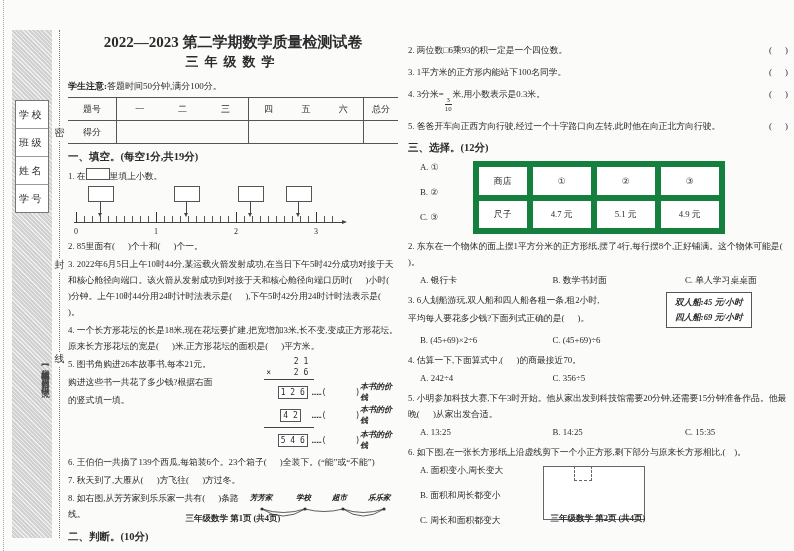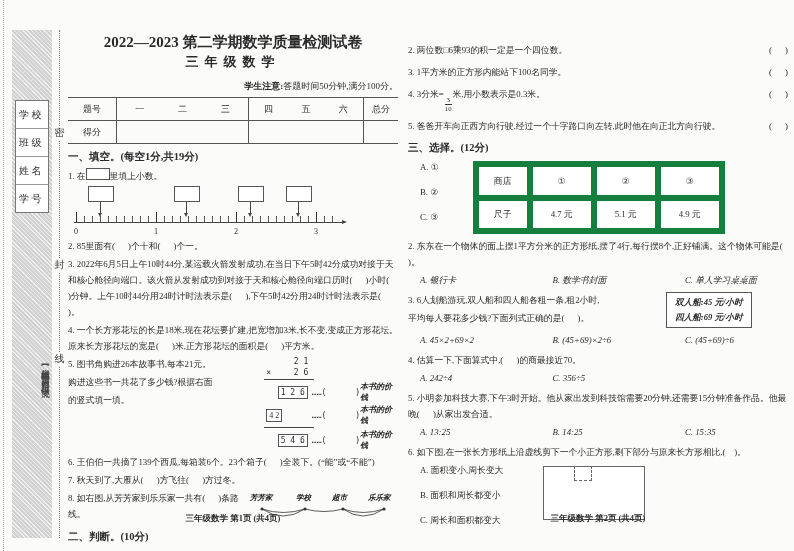--- a/index.html
+++ b/index.html
@@ -18,21 +18,21 @@
   .sealchar{position:absolute;left:53px;width:13px;text-align:center;font-size:10px;background:#fbfbfa;color:#333;}
   
   .col{position:absolute;font-size:8.8px;line-height:16px;}
   .col1{left:68px;top:34px;width:330px;height:492px;}
   .col2{left:408px;top:42px;width:380px;height:484px;}
   p{margin:0 0 2px 0;}
   .q{white-space:pre-wrap;}
   .sect{font-size:10.5px;font-weight:bold;margin:5px 0 3px 0;}
   .title{font-size:15px;font-weight:bold;text-align:center;margin:0 0 4px 0;}
   .subtitle{font-size:13px;font-weight:bold;text-align:center;letter-spacing:6px;margin:0 0 8px 0;}
-  .notice{font-size:9px;margin-bottom:3px;text-align:right;}
+  .notice{font-size:9px;margin-bottom:3px;}
   .notice b{font-weight:bold;}
   
   .stable{width:100%;border-collapse:collapse;table-layout:fixed;margin-bottom:4px;}
   .stable td{border-top:1px solid #555;border-bottom:1px solid #555;height:20px;text-align:center;font-size:9px;}
   .stable td + td{border-left:1px solid #555;}
   .grp{display:flex;justify-content:space-around;}
   
   .numberline{position:relative;height:50px;margin:2px 0 2px 6px;width:280px;}
   .nl-base{position:absolute;left:0;width:268px;top:36px;border-top:1px solid #444;}
   .nl-base:after{content:"";position:absolute;right:-5px;top:-3px;border-left:5px solid #444;border-top:2.5px solid transparent;border-bottom:2.5px solid transparent;}
@@ -47,32 +47,32 @@
   .q5row{display:flex;margin-bottom:2px;}
   .q5text{width:176px;}
   .mult{margin-left:26px;font-family:"DejaVu Sans Mono",monospace;font-size:8px;line-height:11px;}
   .m-num{width:44px;text-align:right;padding-right:8px;white-space:pre;}
   .m-op{float:left;padding-left:2px;}
   .m-rule{width:50px;border-top:1px solid #444;margin:1px 0;}
   .m-line{display:flex;align-items:center;margin:1px 0;}
   .numcol{display:flex;width:50px;}
   .mbox{border:1px solid #555;padding:0 2px;white-space:pre;background:#fff;}
   .mb-r{margin-left:auto;margin-right:4px;}
-  .mb-l{margin-right:auto;margin-left:2px;font-family:Liberation Serif, serif;}
+  .mb-l{margin-right:auto;margin-left:16px;}
   .ld{white-space:pre;}
   .kai{font-style:italic;font-weight:bold;}
   
   .q8row{display:flex;align-items:flex-start;}
   .q8row .q{flex:1;}
   .jrow{display:flex;margin-bottom:6px;}
   .jrow .jt{flex:1;white-space:pre-wrap;}
   .jrow .br{margin-left:auto;width:46px;text-align:right;white-space:pre;}
   .footer{position:absolute;bottom:0;left:0;right:0;text-align:center;font-size:8.5px;font-weight:bold;}
   
-  .optrow{display:grid;grid-template-columns:36% 36% 28%;padding-left:12px;margin:1px 0 4px 0;font-style:italic;}
+  .optrow{display:grid;grid-template-columns:36% 36% 28%;padding-left:12px;margin:1px 0 4px 0;}
   .optrow span{white-space:pre;}
   .optcol div{margin-bottom:9px;white-space:pre;}
   .selrow{display:flex;margin:2px 0 4px 0;padding-left:12px;}
   
   .ptable{border-collapse:collapse;margin-left:34px;margin-top:2px;}
   .ptable td{border:6px solid #15803d;text-align:center;font-size:8.8px;height:19px;width:56px;background:#fff;}
   .ptable td:first-child{width:46px;}
   
   .boatbox{border:1px solid #555;margin-left:10px;padding:2px 8px;font-size:8.6px;line-height:15px;background:#fff;}
   
@@ -287,21 +287,20 @@
       <div style="width:248px">
         <p class="q">3. 6人划船游玩,双人船和四人船各租一条,租2小时,</p>
         <p class="q">平均每人要花多少钱?下面列式正确的是(      )。</p>
       </div>
       <div class="boatbox kai">
         <div>双人船:45 元/小时</div>
         <div>四人船:69 元/小时</div>
       </div>
     </div>
     <div class="optrow">
-        <span>A. 45×2+69×2</span>
         <span>B. (45+69)×2÷6</span>
         <span>C. (45+69)÷6</span>
       </div>
 
     <p class="q">4. 估算一下,下面算式中,(      )的商最接近70。</p>
     <div class="optrow">
         <span>A. 242÷4</span>
         <span>C. 356÷5</span>
       </div>
 

